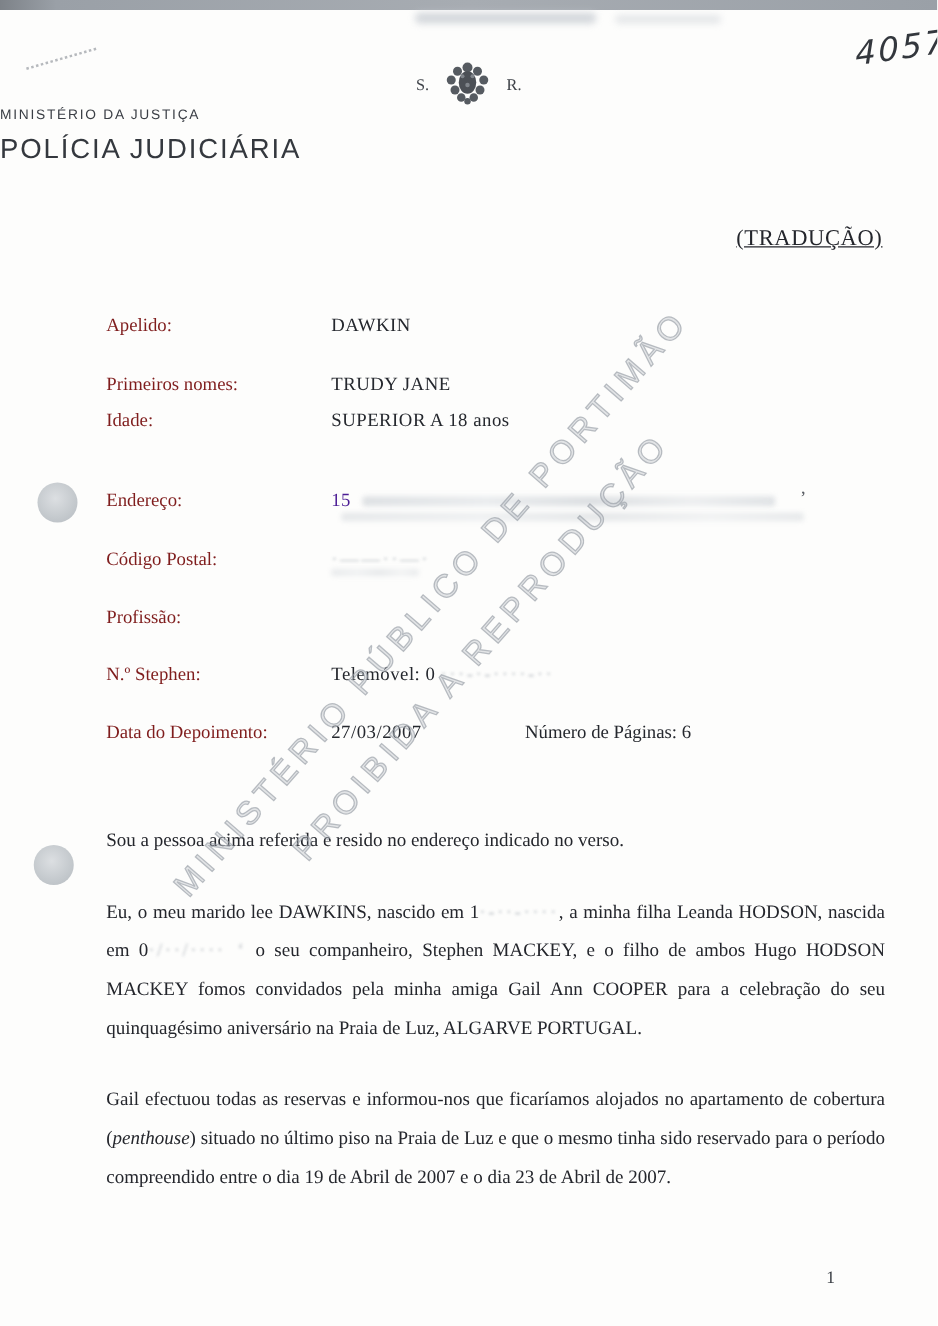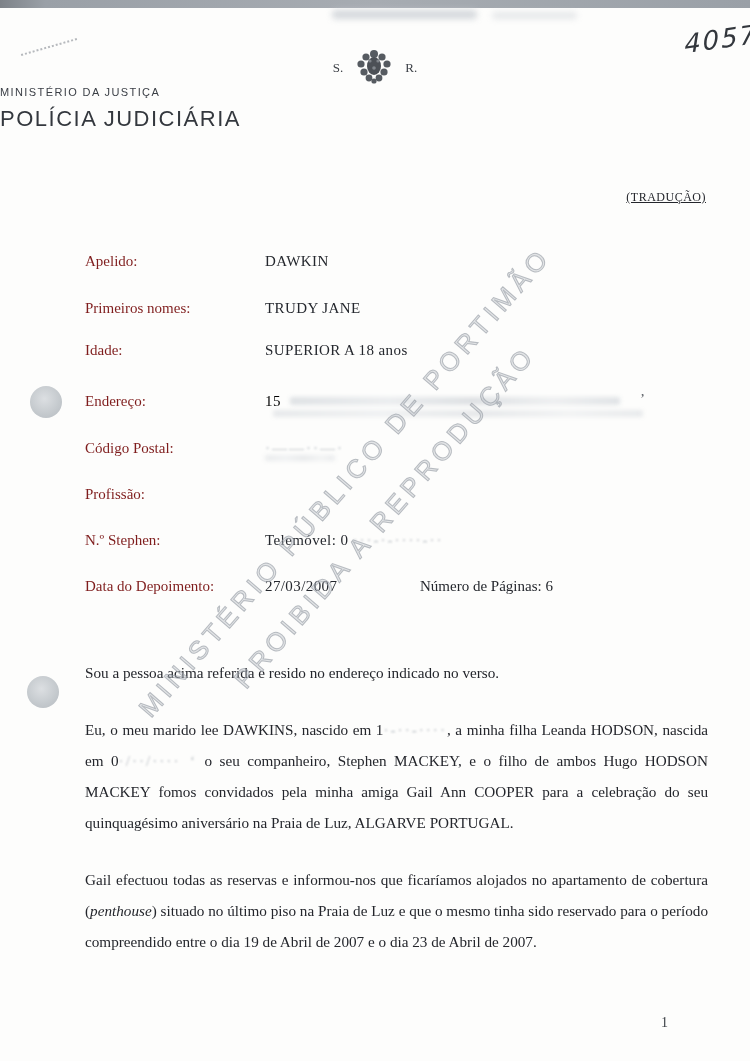--- a/index.html
+++ b/index.html
@@ -21,21 +21,21 @@
                font-style:italic;font-size:26px;color:#33373d;transform:rotate(-8deg) skewX(-6deg);
                letter-spacing:2px;}
   .crest-row{position:absolute;left:0;top:48px;width:750px;display:flex;
              align-items:center;justify-content:center;gap:9px;font-size:13px;color:#3e4248;}
   .ministry{position:absolute;left:0;top:86px;width:750px;font-family:"Liberation Sans",sans-serif;
             font-size:11px;letter-spacing:1.4px;color:#3a3e45;}
   .org{position:absolute;left:0;top:106px;width:750px;font-family:"Liberation Sans",sans-serif;
        font-size:22px;letter-spacing:1.5px;color:#34383e;}
   .directorate{position:absolute;left:0;top:144px;width:750px;font-family:"Liberation Sans",sans-serif;
                font-size:10px;letter-spacing:1.2px;color:#474b51;}
-  .traducao{position:absolute;right:44px;top:190px;font-size:12px;color:#24262c;
+  .traducao{position:absolute;right:44px;top:180px;font-size:18px;color:#24262c;
             text-decoration:underline;letter-spacing:.5px;}
   
   .wm{position:absolute;left:15px;top:320px;width:700px;height:360px;z-index:5;
       display:flex;flex-direction:column;align-items:center;justify-content:center;
       transform:rotate(-49deg);pointer-events:none;}
   .wm div{white-space:nowrap;font-family:"Liberation Sans",sans-serif;font-size:26px;
           letter-spacing:5px;color:rgba(176,181,189,0.35);
           -webkit-text-stroke:1px rgba(152,158,166,0.65);}
   .wm div + div{margin-top:22px;}
   
@@ -110,28 +110,28 @@
     <div class="f-row" style="top:0px">
       <span class="f-label">Apelido:</span>
       <span class="f-value">DAWKIN</span>
     </div>
 
     <div class="f-row" style="top:47px">
       <span class="f-label">Primeiros nomes:</span>
       <span class="f-value">TRUDY JANE</span>
     </div>
 
-    <div class="f-row" style="top:89px">
+    <div class="f-row" style="top:76px">
       <span class="f-label">Idade:</span>
       <span class="f-value">SUPERIOR A 18 anos</span>
     </div>
 
     <div class="f-row" style="top:140px">
       <span class="f-label">Endereço:</span>
-      <span class="f-value" style="color:#000000">15</span>
+      <span class="f-value" style="color:#4c1d95">15</span>
       <span class="smudge" style="left:205px;top:4px;width:330px;height:8px"></span>
       <span class="smudge" style="left:188px;top:17px;width:370px;height:7px;opacity:.55"></span>
       <span class="tail-mark">ʼ</span>
     </div>
 
     <div class="f-row" style="top:187px">
       <span class="f-label">Código Postal:</span>
       <span class="f-value redacted">·——··—·</span>
       <span class="smudge" style="left:180px;top:15px;width:70px;height:6px;opacity:.5"></span>
     </div>

